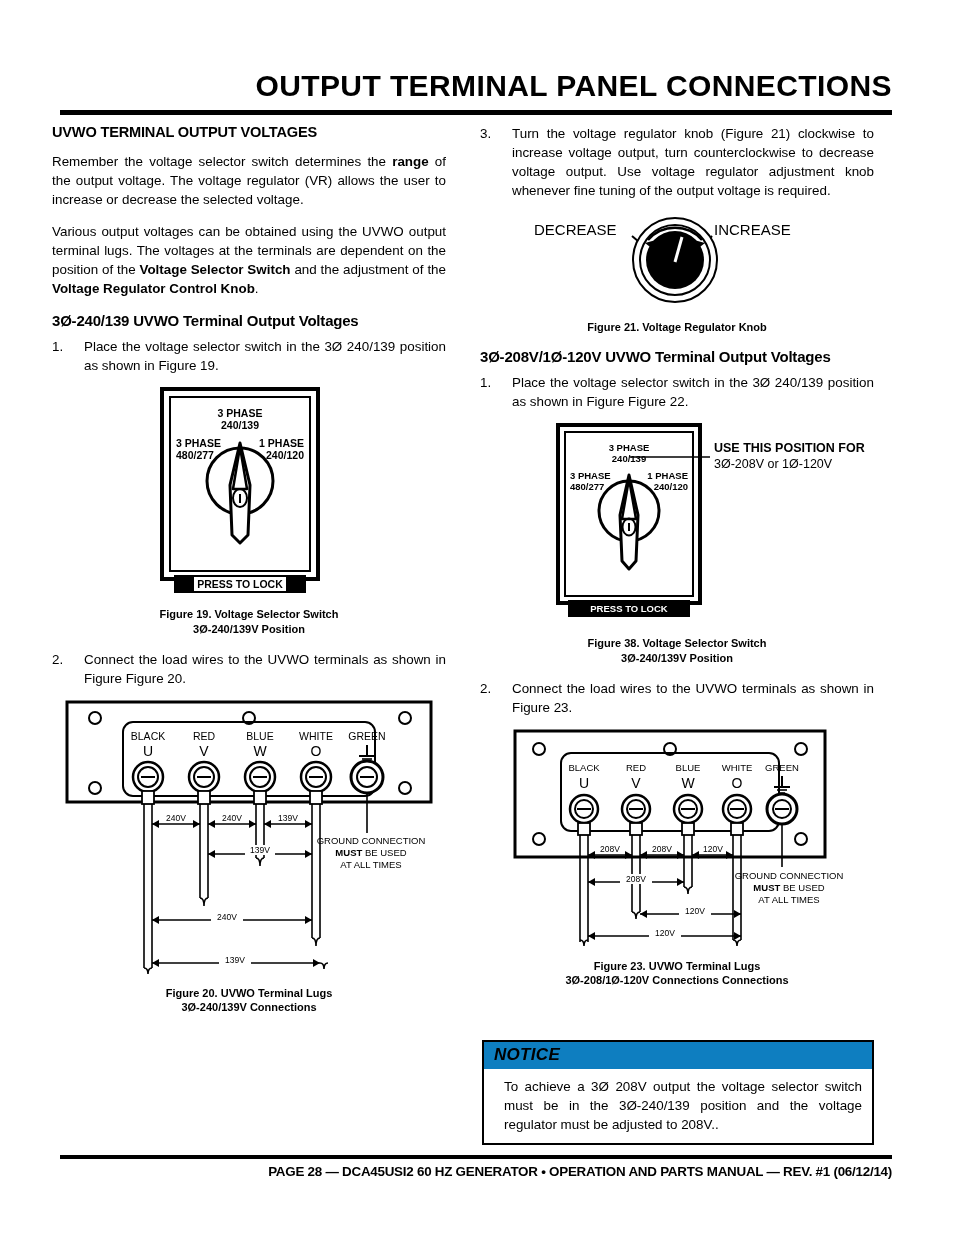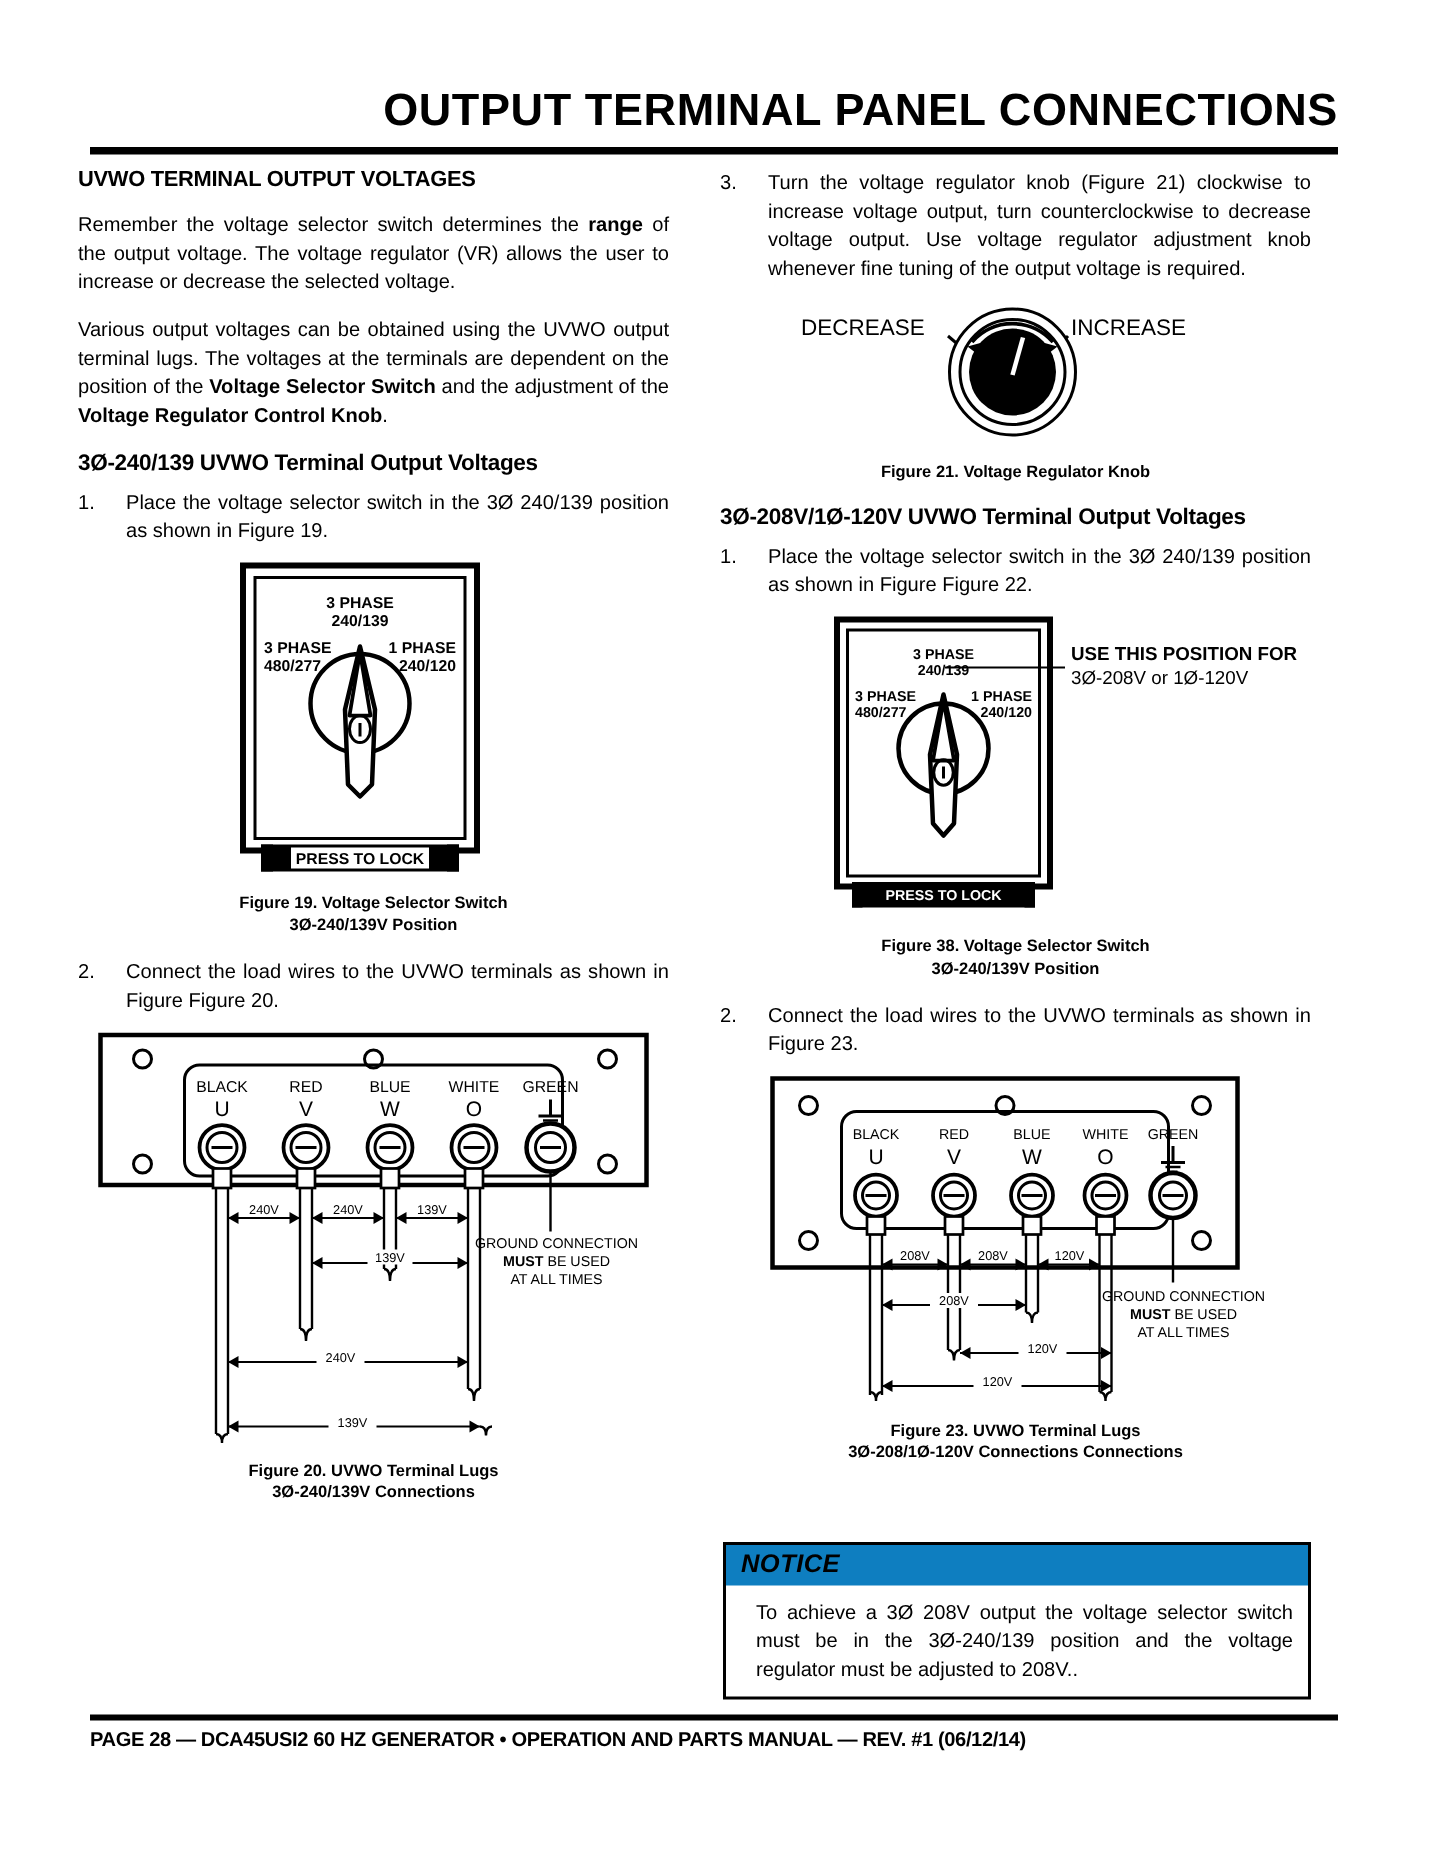--- a/index.html
+++ b/index.html
@@ -8,21 +8,21 @@
     width: 954px;
     height: 1235px;
     background: #ffffff;
     font-family: "Liberation Sans", sans-serif;
     color: #000000;
     position: relative;
     overflow: hidden;
   }
   .page {
     position: absolute;
-    left: 0; top: 0;
+    left: 0; top: 12px;
     width: 954px; height: 876px;
   }
 
   
   .page-title {
     position: absolute;
     left: 60px; top: 58px;
     width: 832px;
     text-align: right;
     font-size: 30px;
@@ -125,21 +125,21 @@
   .footer-rule {
     position: absolute;
     left: 60px; top: 1143px;
     width: 832px; height: 4px;
     background: #000;
   }
   .footer-text {
     position: absolute;
     left: 60px; top: 1152px;
     width: 832px;
-    text-align: left;
+    text-align: right;
     font-size: 13.4px;
     font-weight: bold;
     letter-spacing: -0.25px;
   }
 </style>
 </head>
 <body>
 
 <div class="page">
 

